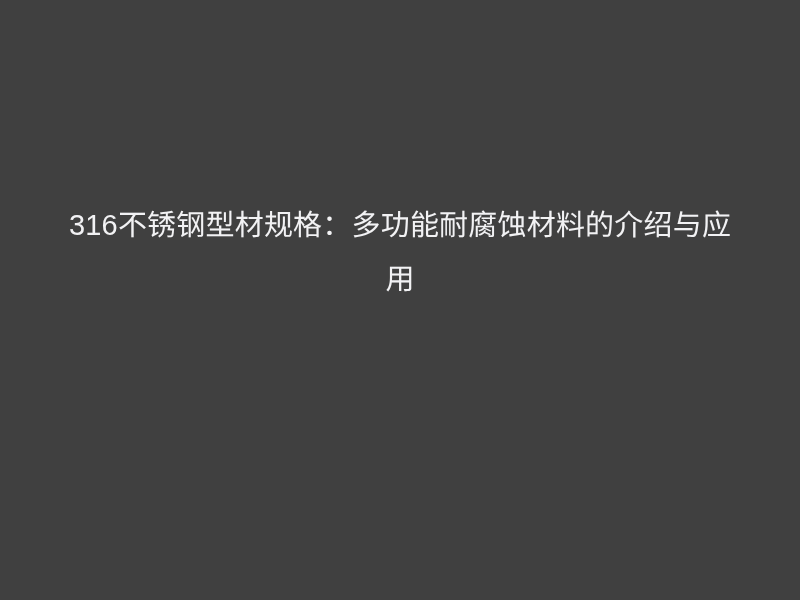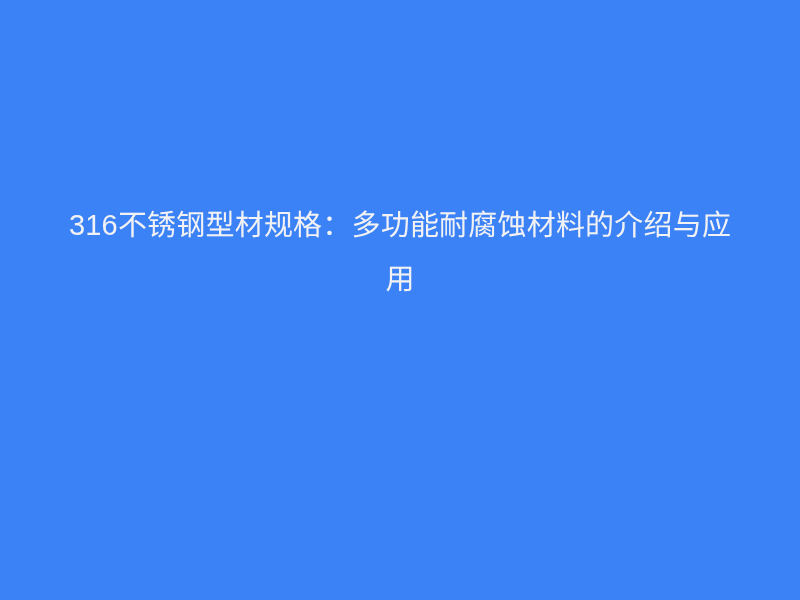--- a/index.html
+++ b/index.html
@@ -43,21 +43,21 @@
     font-weight: 400;
     line-height: 54px;
     letter-spacing: 0.2px;
     word-break: break-all;
     white-space: normal;
   }
 </style>
 </head>
 <body>
 
-<div class="title-card" style="background: #3b82f6;">
+<div class="title-card" style="background: #404040;">
 
   <div class="title-block">
 
     <h1 class="title-text" style="color: rgb(242, 242, 244);">316不锈钢型材规格：多功能耐腐蚀材料的介绍与应用</h1>
 
   </div>
 
 </div>
 
 </body></html>

